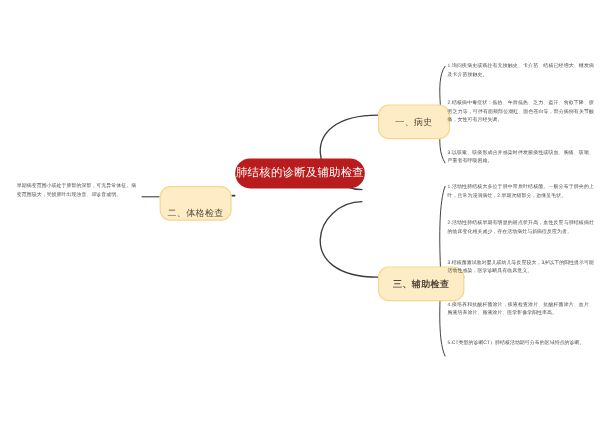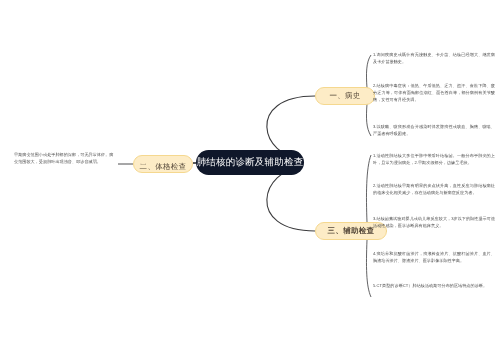--- a/index.html
+++ b/index.html
@@ -23,24 +23,24 @@
     position: absolute;
     left: 0;
     top: 0;
     width: 500px;
     height: 360px;
     pointer-events: none;
   }
   .node-root {
     position: absolute;
     left: 196px;
-    top: 150px;
+    top: 132px;
     width: 108px;
     height: 25px;
-    background: #0f172a;
+    background: #b91c1c;
     border-radius: 13px;
     display: flex;
     align-items: center;
     justify-content: center;
     color: #ffffff;
     font-size: 9.5px;
     letter-spacing: 0.2px;
     white-space: nowrap;
     box-sizing: border-box;
   }
@@ -50,21 +50,21 @@
     border: 1px solid #f5d88f;
     border-radius: 9px;
     display: flex;
     align-items: center;
     justify-content: center;
     color: #55483a;
     font-size: 7.5px;
     letter-spacing: 0.3px;
     white-space: nowrap;
     box-sizing: border-box;
-    height: 18px;
+    height: 29px;
   }
   #branch-1 { left: 315px; top: 87px;  width: 60px; }
   #branch-2 { left: 133px; top: 155px; width: 60px; align-items: flex-end; }
   #branch-3 { left: 315px; top: 222px; width: 72px; font-weight: bold; }
 
   .detail {
     position: absolute;
     color: #4a4a4a;
     font-size: 4.1px;
     line-height: 1.65;

